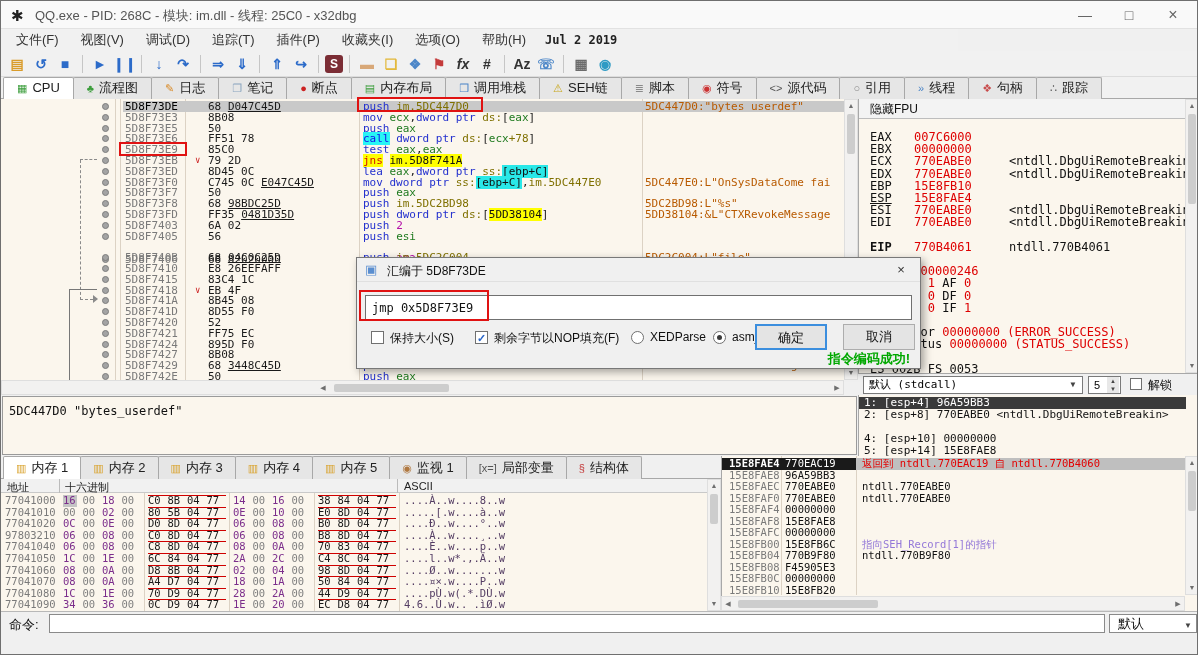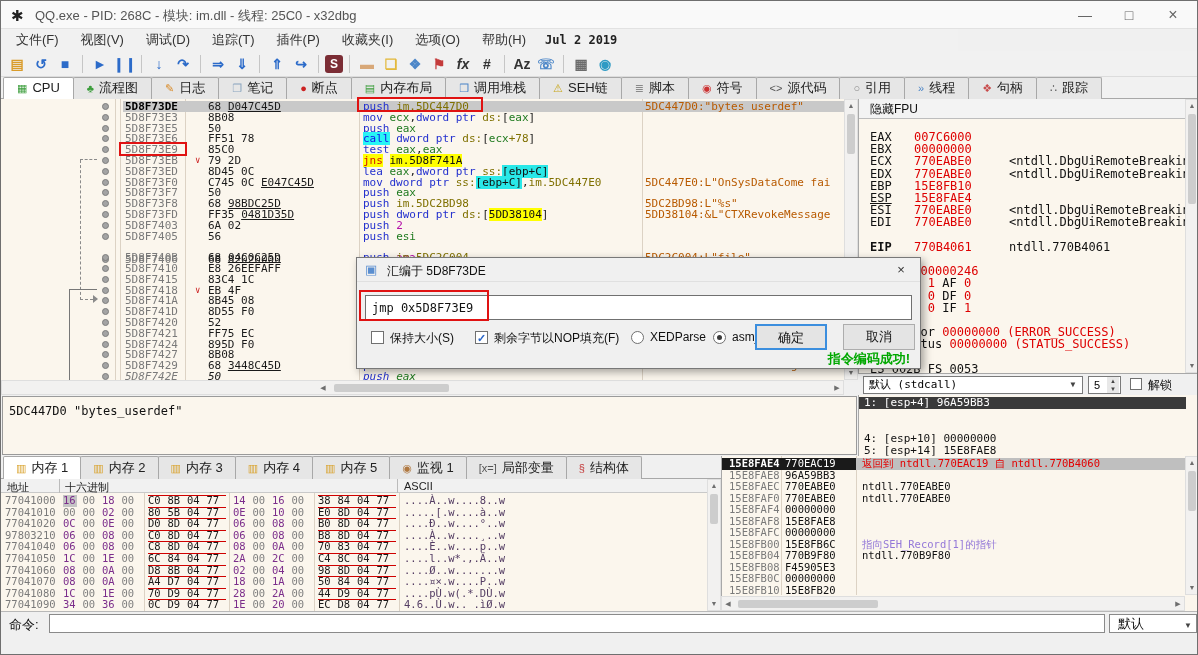--- a/index.html
+++ b/index.html
@@ -25,21 +25,21 @@
 .vtab{display:inline-block;height:22px;line-height:20px;padding:0 13px;border:1px solid #a8a8a8;border-bottom:none;background:#e6e6e6;color:#222;margin-right:-1px;border-radius:2px 2px 0 0}
 .vtab.active{background:#ffffff}
 .ticon{margin-right:5px;font-size:11px}
 
 #disasm{left:0;top:98px;width:857px;height:281px;background:#FBF6ED;border-right:1px solid #a8a8a8;overflow:hidden}
 .vline{position:absolute;top:0;width:1px;height:281px;background:#DCD2C4}
 .drow{position:absolute;left:0;height:11px;width:843px;font-family:"DejaVu Sans Mono",monospace;font-size:11px;line-height:11px;white-space:nowrap}
 .drow .selbg{position:absolute;left:122px;top:0;width:721px;height:11px;background:#C9C9C9}
 .dot{position:absolute;left:101px;top:2px;width:7px;height:7px;border-radius:50%;background:#a3a3a3;border:1px solid #7d7d7d}
 .daddr{position:absolute;left:124px;color:#7a7a7a}
-.daddr.cur{color:#000;font-weight:bold}
+.daddr.cur{color:#000;font-weight:normal}
 .dbytes{position:absolute;left:207px;color:#1a1a1a}
 .bu{text-decoration:underline}
 .chev{position:absolute;left:194px;color:#C22;font-size:9px;top:0}
 .dins{position:absolute;left:362px}
 .dcmt{position:absolute;left:644px;color:#B85A00;overflow:hidden;max-width:196px}
 .tk-pln{color:#1a1a1a}.tk-mn{color:#2330CE}.tk-reg{color:#1F7A1F}.tk-seg{color:#7F7000}.tk-val{color:#7F7000}.tk-num{color:#B30DA8}
 .tk-cal{background:#27F5F5;color:#1313e8}.tk-jmp{background:#FFFF00;color:#D21400}.tk-ylw{background:#FFFF00;color:#111}.tk-cyn{background:#29E8E8;color:#111}
 .jl{position:absolute}
 
 #regs{left:857px;top:98px;width:341px;height:274px;background:#FBF6ED;border-left:1px solid #a8a8a8;overflow:hidden}
@@ -342,21 +342,21 @@
           <span class="dbytes"><span>8B08</span></span>
           <span class="dins"></span>
         </div>
         <div class="drow" style="top: 261.2px;">
           <span class="dot"></span>
           <span class="daddr">5D8F7429</span>
           <span class="dbytes"><span>68 </span><span class="bu">3448C45D</span></span>
           <span class="dins"><span class="tk-mn">push</span><span class="tk-pln"> </span><span class="tk-val">im.5DC44834</span></span>
           <span class="dcmt">5DC44834:"CencenCPimMsgRevok</span>
         </div>
-        <div class="drow" style="top: 272px; font-style: italic;">
+        <div class="drow" style="top: 272px;">
           <span class="dot"></span>
           <span class="daddr">5D8F742E</span>
           <span class="dbytes"><span>50</span></span>
           <span class="dins"><span class="tk-mn">push</span><span class="tk-pln"> </span><span class="tk-reg">eax</span></span>
         </div>
       </div>
   </div>
 
   <div class="sb" style="left:843px;top:98px;width:14px;height:281px">
     <span class="sbar" style="top:0;left:0">▲</span>
@@ -406,20 +406,21 @@
     <div id="spinbox"><span>5</span>
       <span class="spinar" style="top:0">▲</span>
       <span class="spinar" style="bottom:0">▼</span>
     </div>
     <span id="unlockcb"></span>
     <span id="unlocklabel">解锁</span>
   </div>
 
   <div id="args" class="abs">
       <div class="arow sel" style="top: 2px;">1: [esp+4] 96A59BB3</div>
+      <div class="arow" style="top: 14px;">2: [esp+8] 770EABE0 &lt;ntdll.DbgUiRemoteBreakin&gt;</div>
       <div class="arow" style="top: 38px;">4: [esp+10] 00000000</div>
       <div class="arow" style="top: 50px;">5: [esp+14] 15E8FAE8</div>
     </div>
 
   <div id="infobox" class="abs">
     <div class="infoline" style="top:7px">5DC447D0 "bytes_userdef"</div>
   </div>
 
   <div id="dumptabs" class="abs"><span class="btab active"><span class="ticon" style="color: rgb(217, 162, 43);">▥</span><span class="tlabel">内存 1</span></span><span class="btab"><span class="ticon" style="color: rgb(217, 162, 43);">▥</span><span class="tlabel">内存 2</span></span><span class="btab"><span class="ticon" style="color: rgb(217, 162, 43);">▥</span><span class="tlabel">内存 3</span></span><span class="btab"><span class="ticon" style="color: rgb(217, 162, 43);">▥</span><span class="tlabel">内存 4</span></span><span class="btab"><span class="ticon" style="color: rgb(217, 162, 43);">▥</span><span class="tlabel">内存 5</span></span><span class="btab"><span class="ticon" style="color: rgb(176, 120, 64);">◉</span><span class="tlabel">监视 1</span></span><span class="btab"><span class="ticon" style="color: rgb(85, 85, 85);">[x=]</span><span class="tlabel">局部变量</span></span><span class="btab"><span class="ticon" style="color: rgb(196, 59, 59);">§</span><span class="tlabel">结构体</span></span></div>
 

